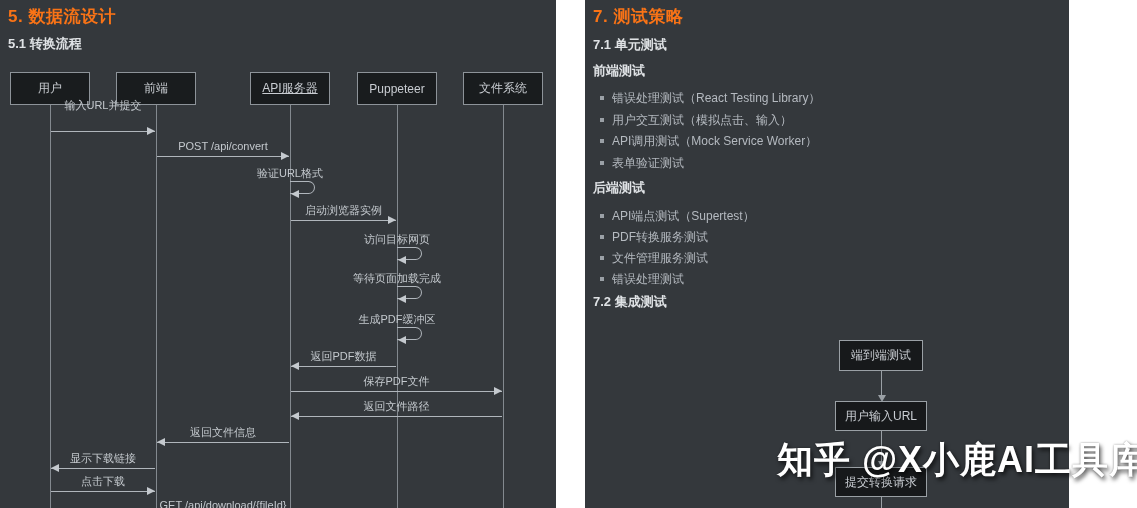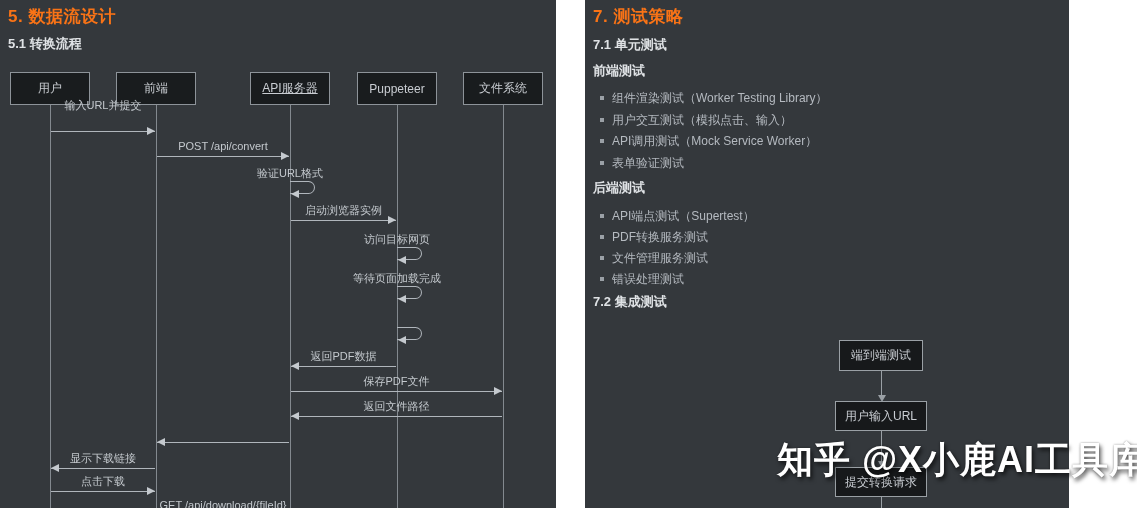--- a/index.html
+++ b/index.html
@@ -102,49 +102,51 @@
       <div class="ah-left" style="left: 291px; top: 190px;"></div>
       <div class="msg-line" style="left: 291px; width: 105px; top: 220px;"></div>
       <div class="msg-label" style="left: 243.5px; top: 204px;">启动浏览器实例</div>
       <div class="ah-right" style="left: 388px; top: 216px;"></div>
       <div class="msg-label" style="left: 297px; top: 233px;">访问目标网页</div>
       <div class="self-loop" style="left: 397px; top: 247px;"></div>
       <div class="ah-left" style="left: 398px; top: 256px;"></div>
       <div class="msg-label" style="left: 297px; top: 272px;">等待页面加载完成</div>
       <div class="self-loop" style="left: 397px; top: 286px;"></div>
       <div class="ah-left" style="left: 398px; top: 295px;"></div>
+      <div class="msg-label" style="left: 297px; top: 313px;">生成PDF缓冲区</div>
       <div class="self-loop" style="left: 397px; top: 327px;"></div>
       <div class="ah-left" style="left: 398px; top: 336px;"></div>
       <div class="msg-line" style="left: 291px; width: 105px; top: 366px;"></div>
       <div class="msg-label" style="left: 243.5px; top: 350px;">返回PDF数据</div>
       <div class="ah-left" style="left: 291px; top: 362px;"></div>
       <div class="msg-line" style="left: 291px; width: 211px; top: 391px;"></div>
       <div class="msg-label" style="left: 296.5px; top: 375px;">保存PDF文件</div>
       <div class="ah-right" style="left: 494px; top: 387px;"></div>
       <div class="msg-line" style="left: 291px; width: 211px; top: 416px;"></div>
       <div class="msg-label" style="left: 296.5px; top: 400px;">返回文件路径</div>
       <div class="ah-left" style="left: 291px; top: 412px;"></div>
       <div class="msg-line" style="left: 157px; width: 132px; top: 442px;"></div>
+      <div class="msg-label" style="left: 123px; top: 426px;">返回文件信息</div>
       <div class="ah-left" style="left: 157px; top: 438px;"></div>
       <div class="msg-line" style="left: 51px; width: 104px; top: 468px;"></div>
       <div class="msg-label" style="left: 3px; top: 452px;">显示下载链接</div>
       <div class="ah-left" style="left: 51px; top: 464px;"></div>
       <div class="msg-line" style="left: 51px; width: 104px; top: 491px;"></div>
       <div class="msg-label" style="left: 3px; top: 475px;">点击下载</div>
       <div class="ah-right" style="left: 147px; top: 487px;"></div>
       <div class="msg-label" style="left: 123px; top: 499px;">GET /api/download/{fileId}</div>
     </div>
 </div>
 
 <div class="panel panel-right">
   <div class="doc-h1">7. 测试策略</div>
   <div class="doc-h2" style="top:36px">7.1 单元测试</div>
   <div id="sections">
       <div class="sec-title" style="top: 62px;">前端测试</div>
-      <div class="bullet-item" style="top: 91px;">组件渲染测试（Worker Testing Library）</div>
+      <div class="bullet-item" style="top: 91px;">错误处理测试（React Testing Library）</div>
       <div class="bullet-item" style="top: 113px;">用户交互测试（模拟点击、输入）</div>
       <div class="bullet-item" style="top: 134px;">API调用测试（Mock Service Worker）</div>
       <div class="bullet-item" style="top: 156px;">表单验证测试</div>
       <div class="sec-title" style="top: 179px;">后端测试</div>
       <div class="bullet-item" style="top: 209px;">API端点测试（Supertest）</div>
       <div class="bullet-item" style="top: 230px;">PDF转换服务测试</div>
       <div class="bullet-item" style="top: 251px;">文件管理服务测试</div>
       <div class="bullet-item" style="top: 272px;">错误处理测试</div>
     </div>
   <div class="doc-h2" style="top:293px">7.2 集成测试</div>

